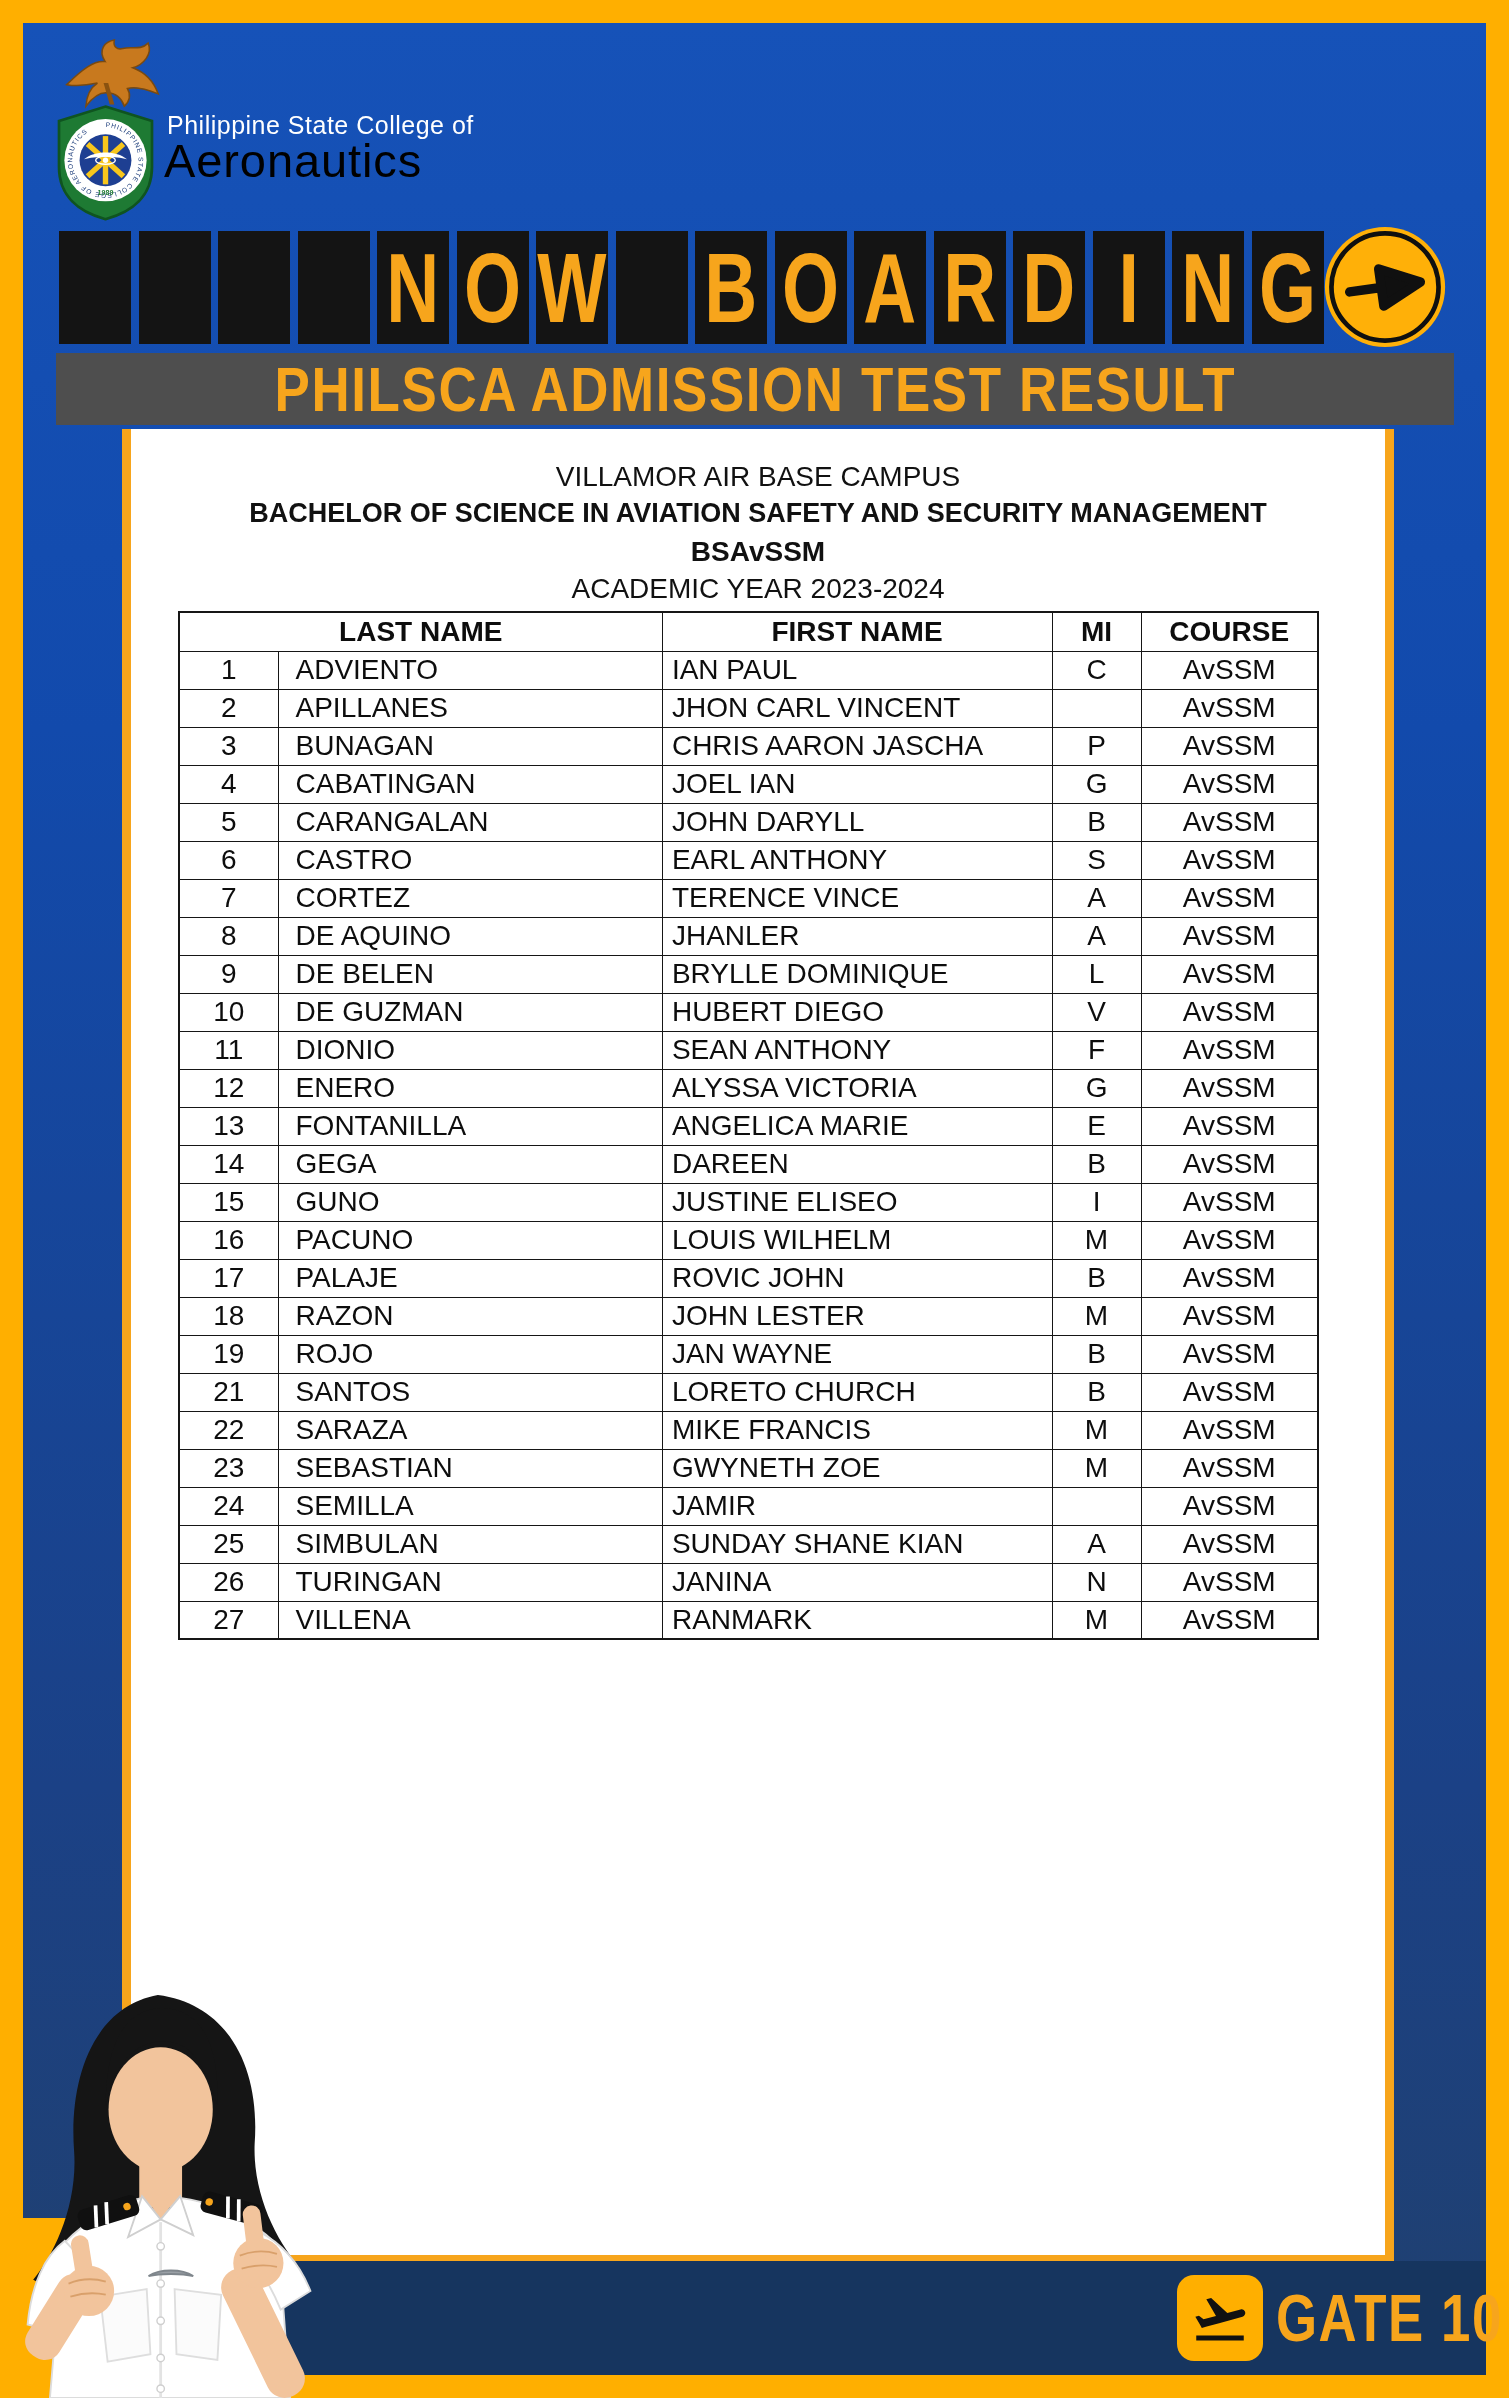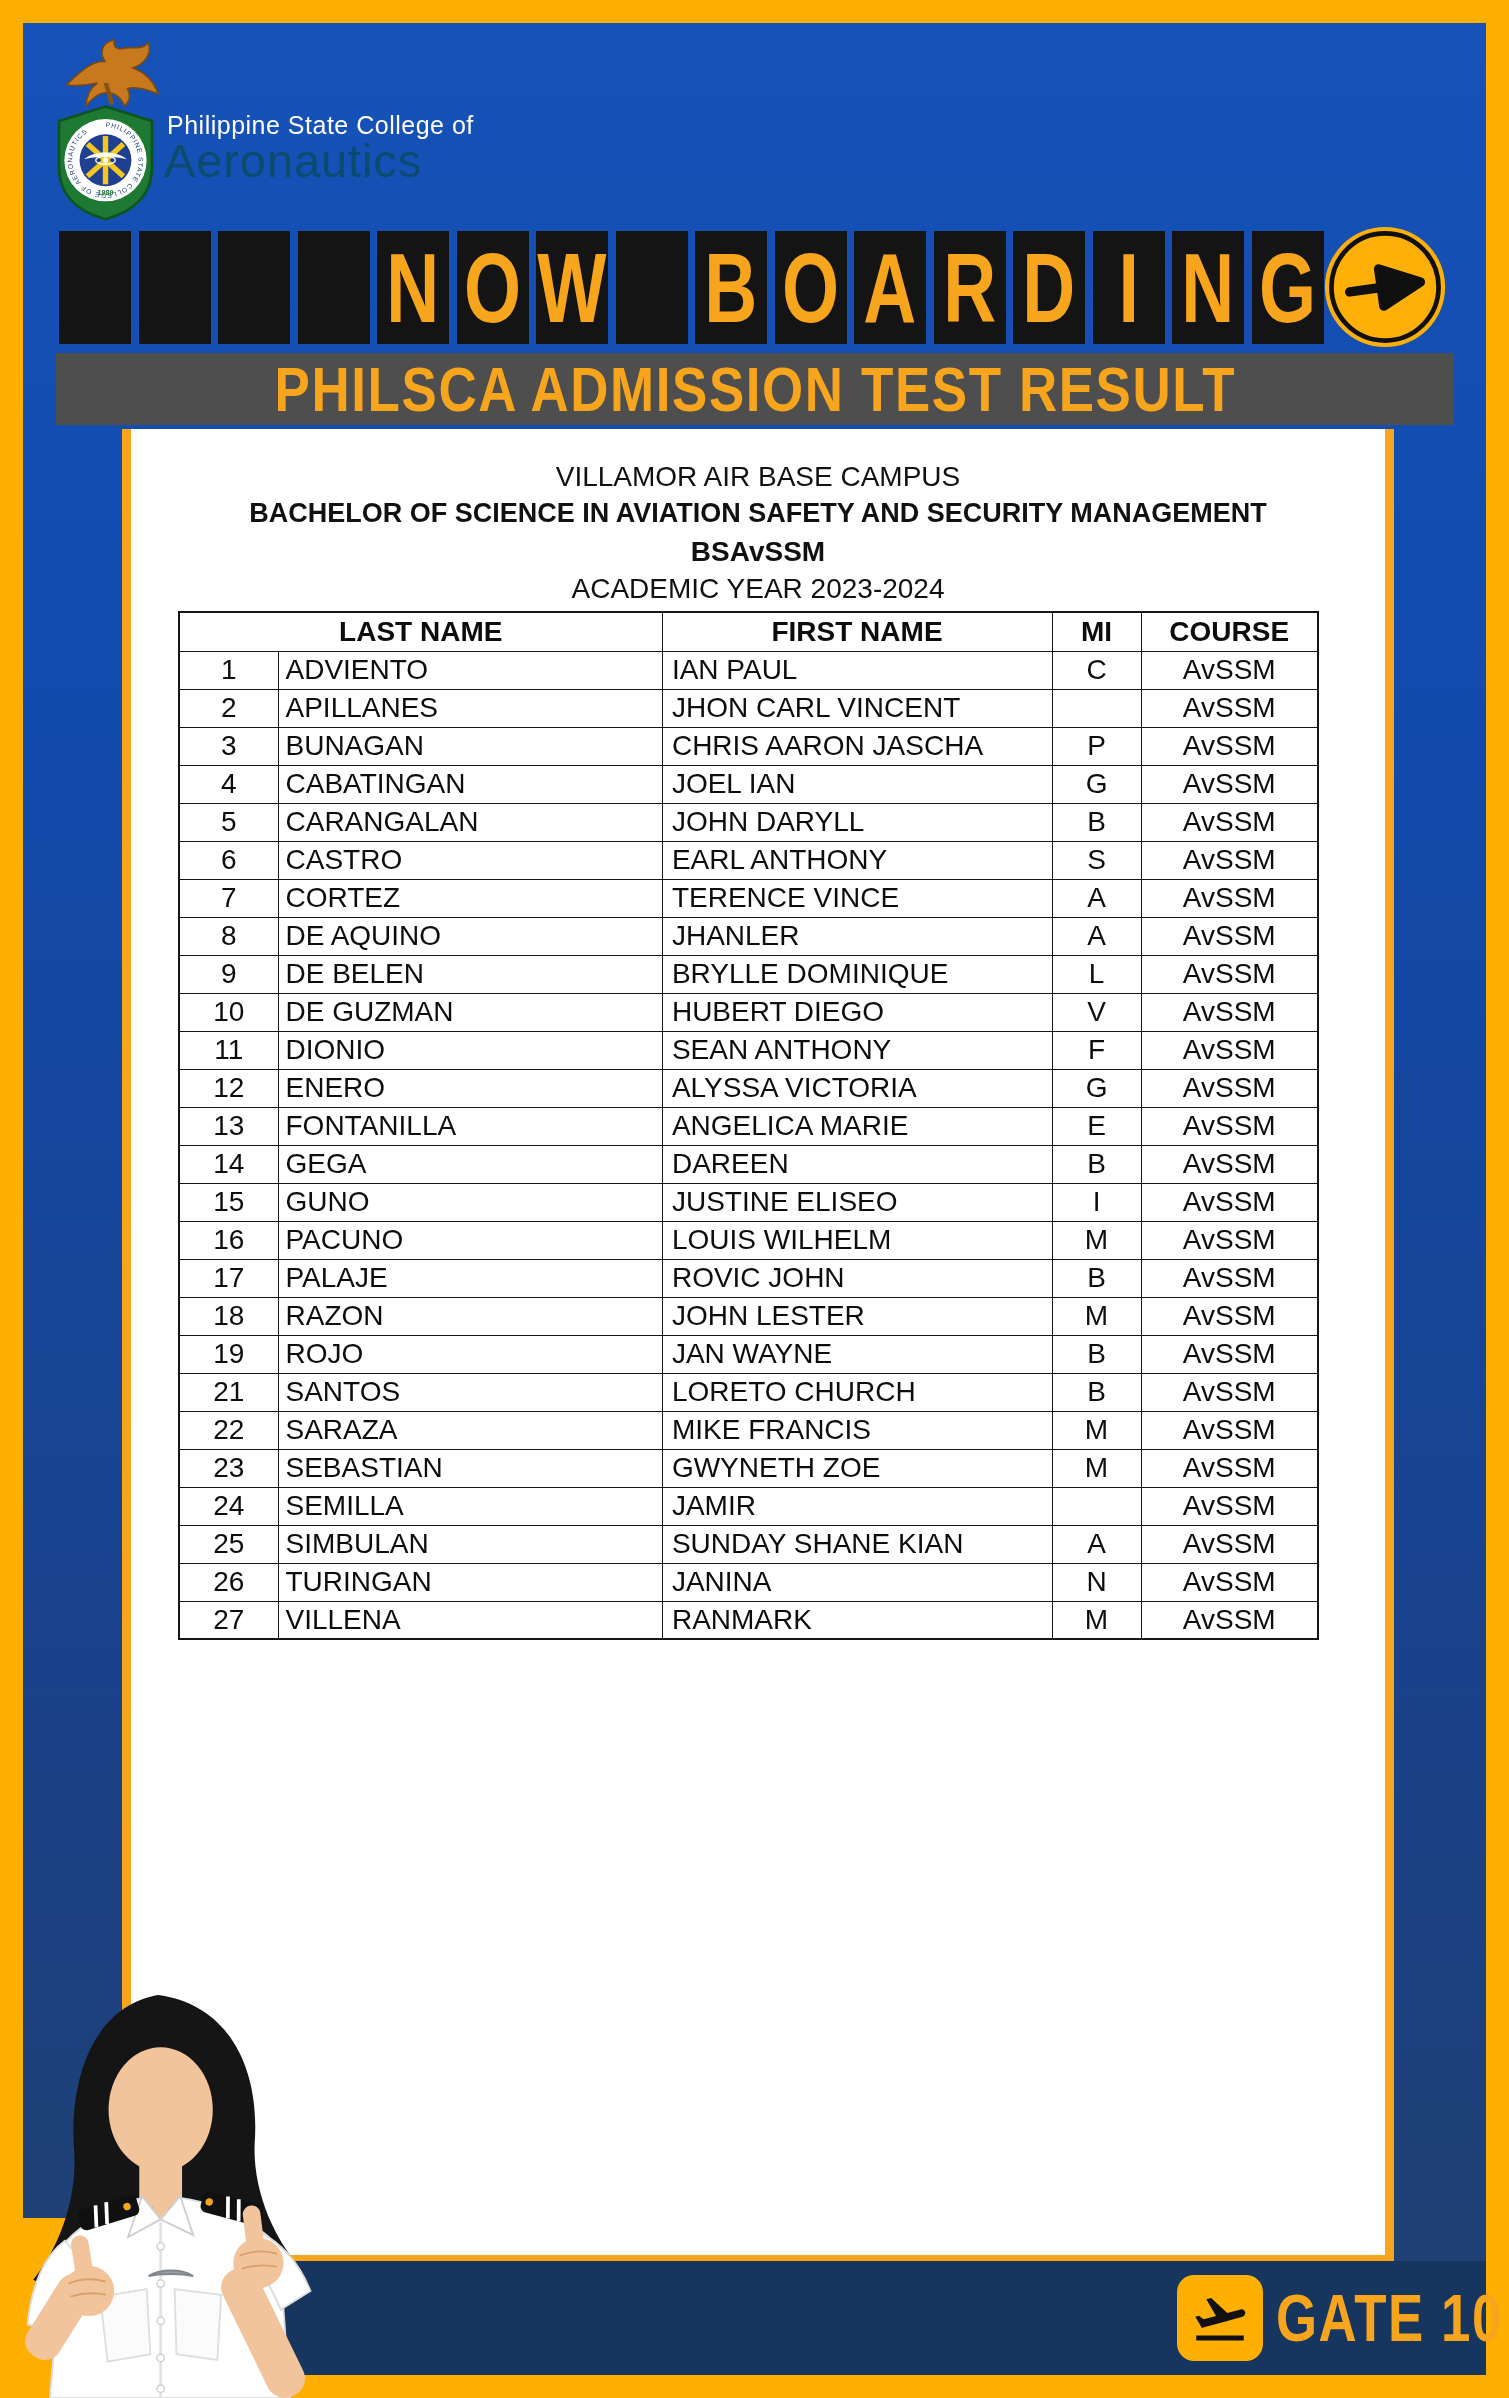--- a/index.html
+++ b/index.html
@@ -13,21 +13,21 @@
   }
   *{margin:0;padding:0;box-sizing:border-box;}
   body{font-family:"Liberation Sans",sans-serif;background:#888;}
   .poster{position:relative;width:1509px;height:2399px;background:var(--frame);overflow:hidden;}
   .panel{position:absolute;left:23.4px;top:23.4px;width:1463px;height:2352px;
     background:linear-gradient(180deg,var(--blue-top) 0%,#124AAC 30%,#1B4186 75%,var(--blue-bottom) 100%);}
   
   .logo-eagle{position:absolute;left:58px;top:37px;width:105px;height:73px;}
   .logo-seal{position:absolute;left:51px;top:103px;width:109px;height:118px;}
   .college-1{position:absolute;left:167px;top:111px;font-size:25px;color:#fff;letter-spacing:0.5px;}
-  .college-2{position:absolute;left:164px;top:133px;font-size:47px;color:#0c4a6e;letter-spacing:0.9px;}
+  .college-2{position:absolute;left:164px;top:133px;font-size:47px;color:#000000;letter-spacing:0.9px;}
   
   .board{position:absolute;left:59px;top:231px;display:flex;gap:7.5px;height:113px;}
   .tile{width:72px;height:113px;background:var(--tile);display:flex;align-items:center;justify-content:center;}
   .tile-letter{font-size:99px;font-weight:bold;color:var(--accent);transform:scaleX(.74);line-height:113px;}
   .board-arrow{position:absolute;left:1323px;top:225px;width:124px;height:124px;}
   
   .banner{position:absolute;left:56px;top:353px;width:1398px;height:72px;background:var(--gray);
     display:flex;align-items:center;justify-content:center;}
   .banner-title{font-size:63px;font-weight:bold;color:var(--accent);transform:scaleX(.84);letter-spacing:1.9px;white-space:nowrap;}
   
@@ -39,21 +39,21 @@
   .line-abbr{top:107px;font-size:28px;font-weight:bold;}
   .line-year{top:144px;font-size:28px;}
   
   .admission-table{position:absolute;left:47px;top:182px;width:1139px;border-collapse:collapse;table-layout:fixed;
     border:2.8px solid #161616;}
   .admission-table th,.admission-table td{border:1.9px solid #161616;font-size:28px;color:#0d0d0d;
     overflow:hidden;white-space:nowrap;vertical-align:middle;}
   .admission-table thead th{height:39px;font-weight:bold;text-align:center;}
   .admission-table tbody td{height:38px;}
   td.no{text-align:center;}
-  td.last{padding-left:7px;text-align:left;}
+  td.last{padding-left:17px;text-align:left;}
   td.first{padding-left:9.4px;text-align:left;}
   td.mi,td.course{text-align:center;}
   
   .footer-strip{position:absolute;left:23.4px;top:2261px;width:1463px;height:114px;background:var(--navy);}
   .corner-accent{position:absolute;left:0;top:2218px;width:71px;height:181px;background:var(--frame);}
   .gate-icon{position:absolute;left:1177px;top:2275px;width:86px;height:86px;background:var(--frame);
     border-radius:17px;display:flex;align-items:center;justify-content:center;}
   .gate-text{position:absolute;left:1276px;top:2275px;height:86px;line-height:86px;font-size:66px;
     font-weight:bold;color:var(--accent);transform:scaleX(.8);transform-origin:left center;letter-spacing:1.9px;white-space:nowrap;}
   .woman{position:absolute;left:7.5px;top:1956px;width:323px;height:442px;}

